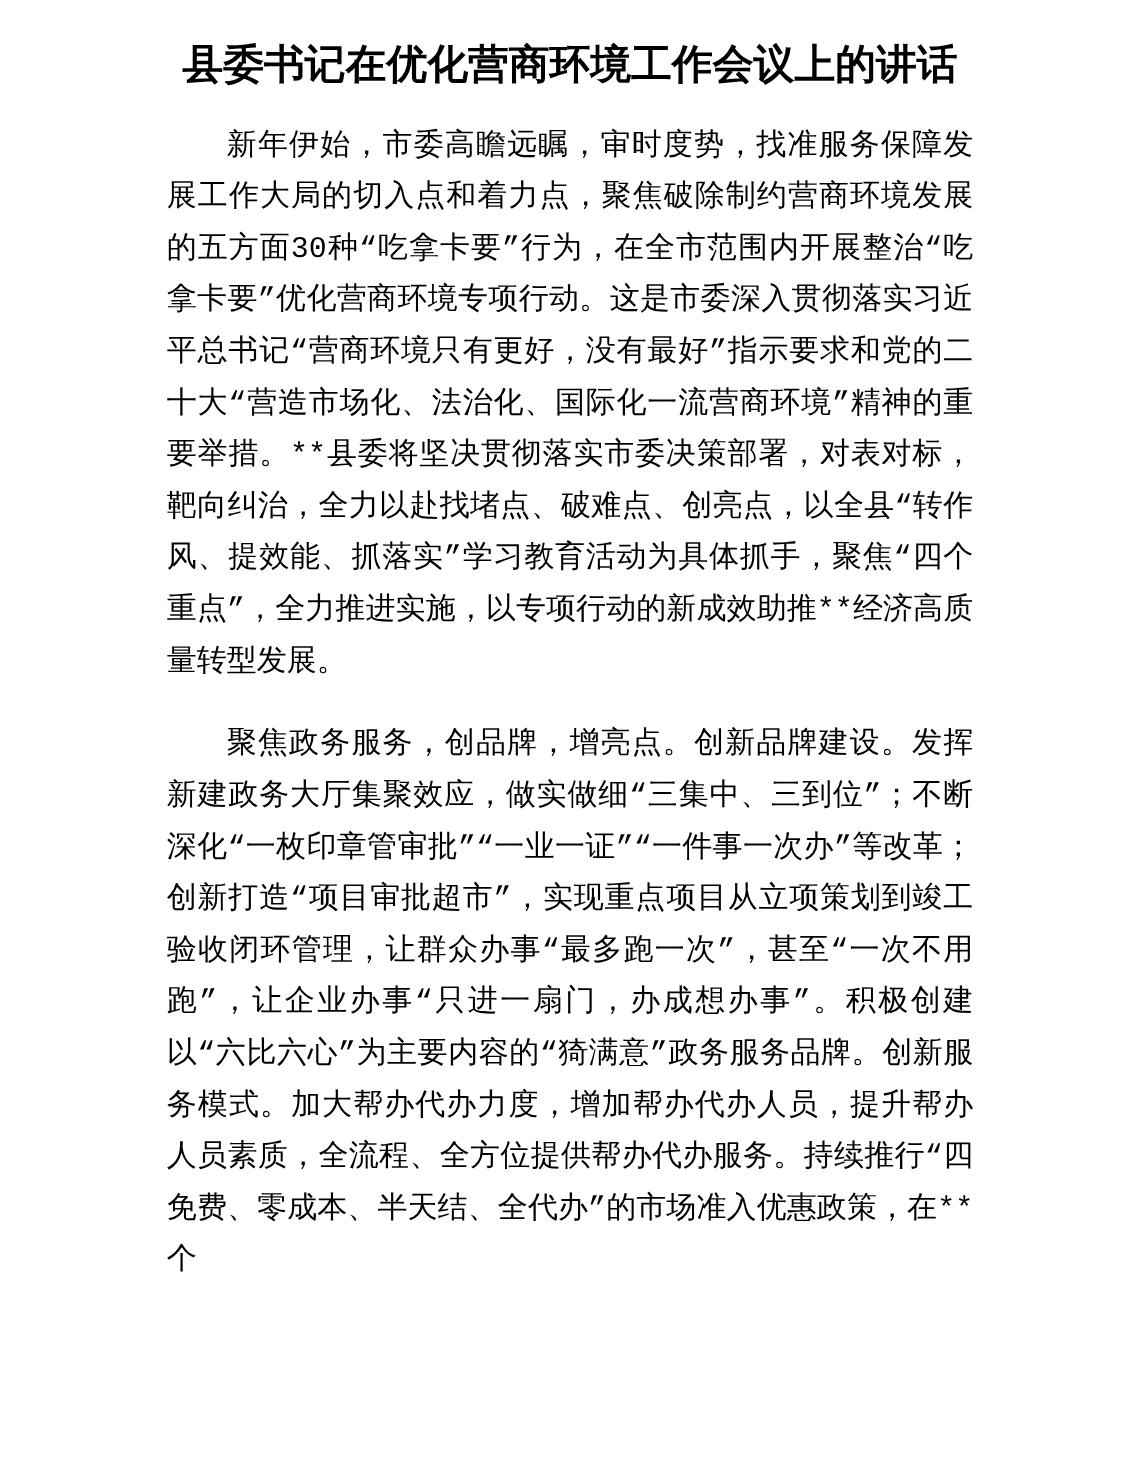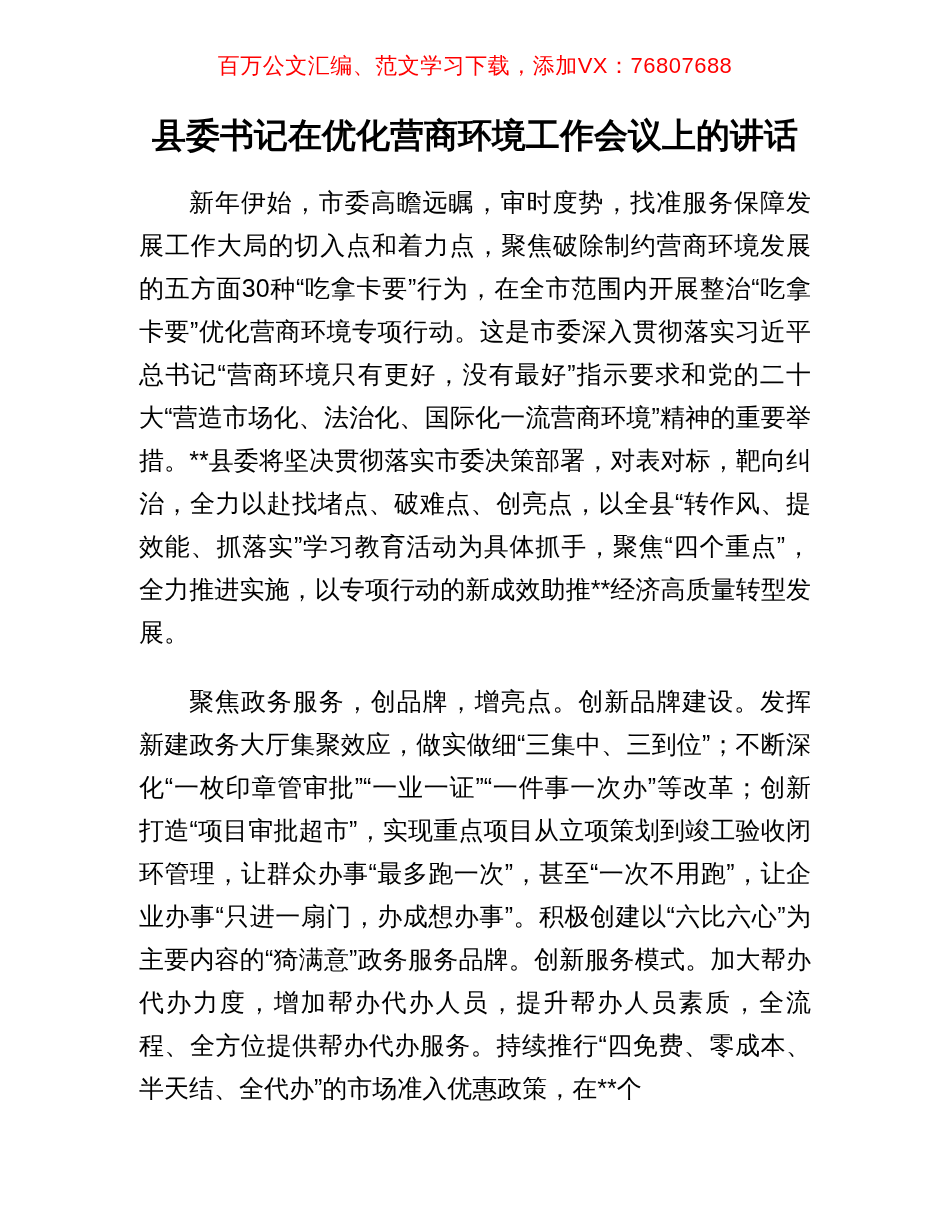--- a/index.html
+++ b/index.html
@@ -38,31 +38,31 @@
     width: 672px;
     margin: 17px auto 0 auto;
     font-size: 25px;
     line-height: 43px;
     text-align: justify;
     color: #000000;
   }
   .doc-body p {
     margin: 0;
     text-indent: 2em;
+    font-family: Liberation Mono, monospace;
   }
   .doc-body p + p {
     margin-top: 26px;
   }
 </style>
 </head>
 <body>
 
 <div class="page">
 
-  <div class="promo-notice">百万公文汇编、范文学习下载，添加VX：76807688</div>
 
   <h1 class="doc-title">县委书记在优化营商环境工作会议上的讲话</h1>
 
   <div class="doc-body">
     <p>新年伊始，市委高瞻远瞩，审时度势，找准服务保障发展工作大局的切入点和着力点，聚焦破除制约营商环境发展的五方面30种“吃拿卡要”行为，在全市范围内开展整治“吃拿卡要”优化营商环境专项行动。这是市委深入贯彻落实习近平总书记“营商环境只有更好，没有最好”指示要求和党的二十大“营造市场化、法治化、国际化一流营商环境”精神的重要举措。**县委将坚决贯彻落实市委决策部署，对表对标，靶向纠治，全力以赴找堵点、破难点、创亮点，以全县“转作风、提效能、抓落实”学习教育活动为具体抓手，聚焦“四个重点”，全力推进实施，以专项行动的新成效助推**经济高质量转型发展。</p>
     <p>聚焦政务服务，创品牌，增亮点。创新品牌建设。发挥新建政务大厅集聚效应，做实做细“三集中、三到位”；不断深化“一枚印章管审批”“一业一证”“一件事一次办”等改革；创新打造“项目审批超市”，实现重点项目从立项策划到竣工验收闭环管理，让群众办事“最多跑一次”，甚至“一次不用跑”，让企业办事“只进一扇门，办成想办事”。积极创建以“六比六心”为主要内容的“猗满意”政务服务品牌。创新服务模式。加大帮办代办力度，增加帮办代办人员，提升帮办人员素质，全流程、全方位提供帮办代办服务。持续推行“四免费、零成本、半天结、全代办”的市场准入优惠政策，在**个</p>
   </div>
 
 </div>
 

